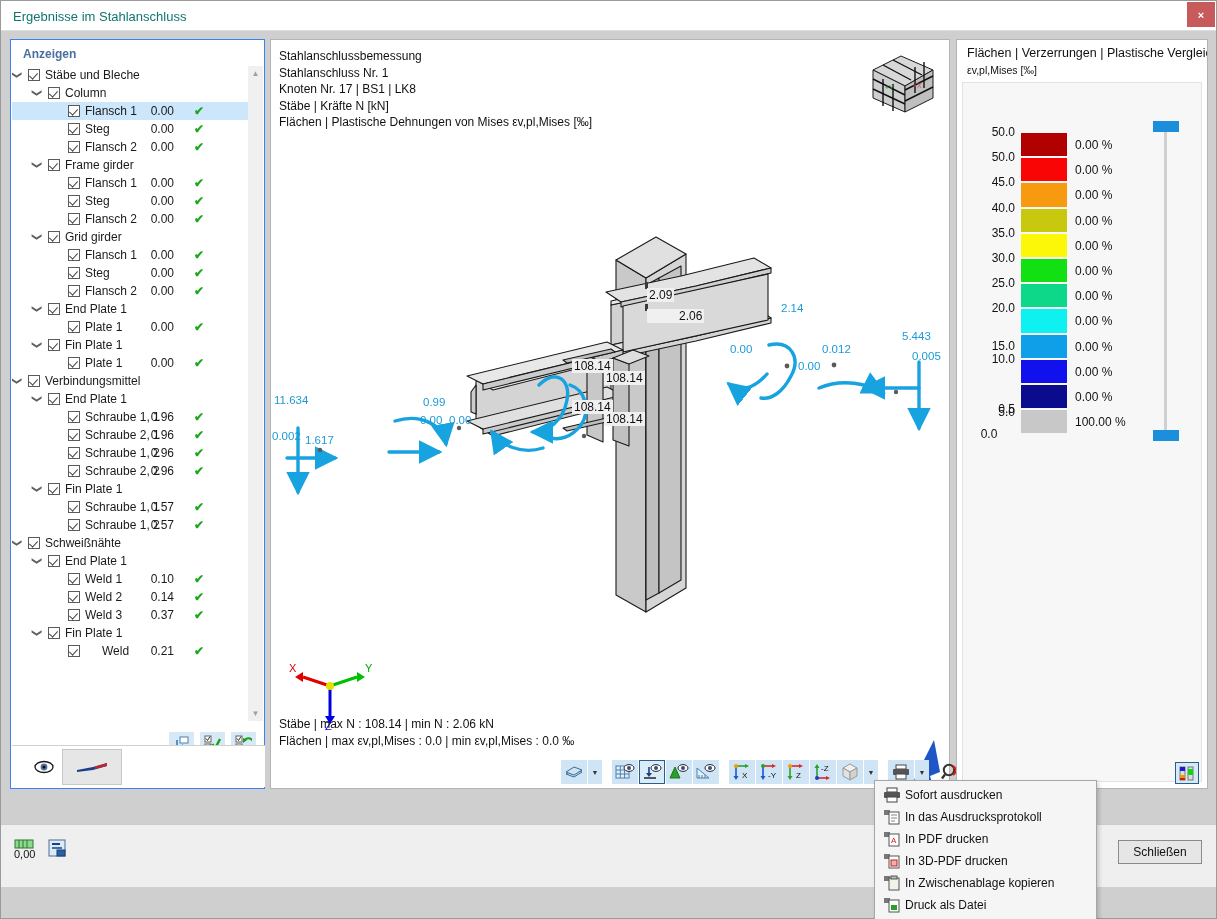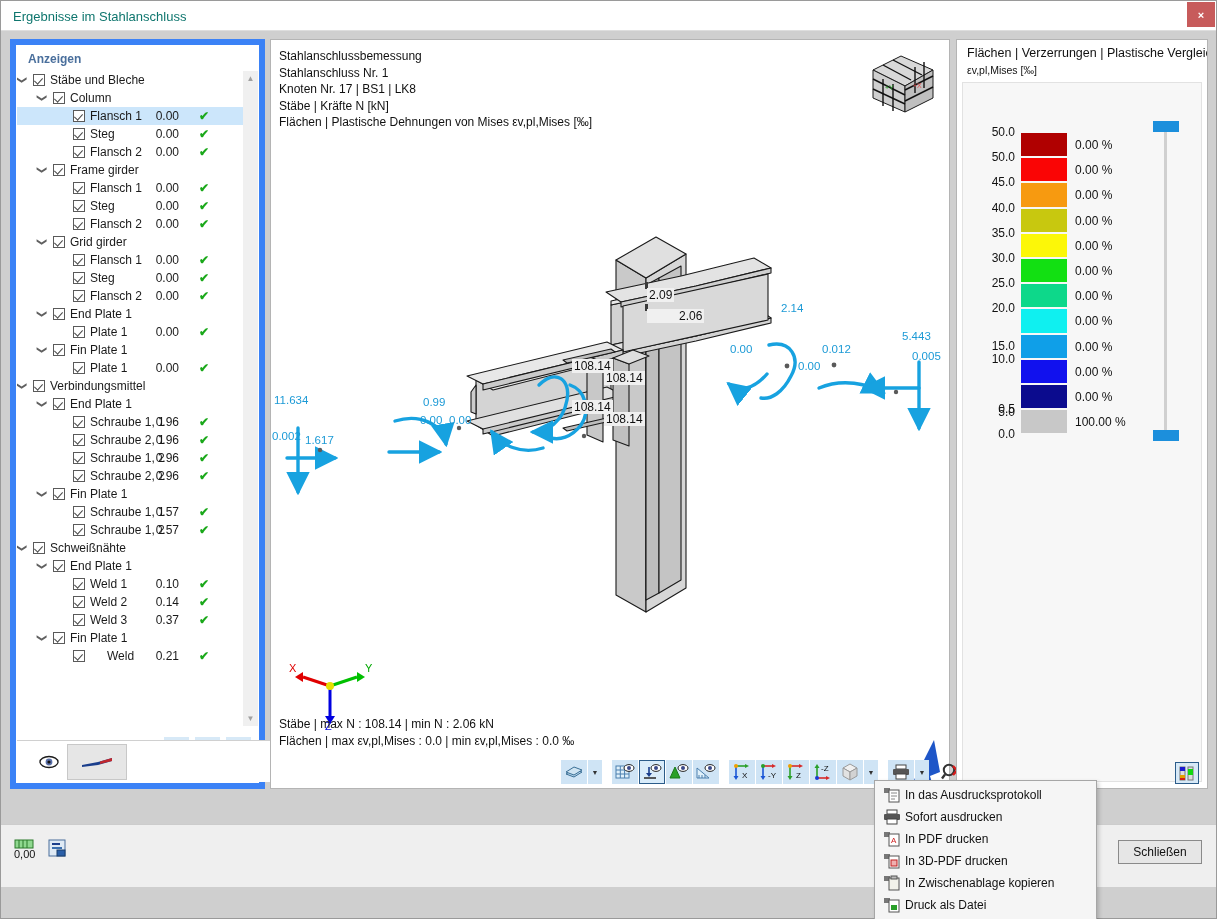--- a/index.html
+++ b/index.html
@@ -40,21 +40,21 @@
   .content {
     position: absolute; left: 0; top: 31px;
     width: 1215px; height: 855px;
     background: #cfcfcf;
   }
   
   .leftpanel {
     position: absolute; left: 9px; top: 7px;
     width: 255px; height: 750px;
     background: #ffffff;
-    border: 6px solid #3b82f6;
+    border: 1px solid #3b82f6;
   }
   .panel-heading {
     position: absolute; left: 12px; top: 7px;
     color: #4a6f9c; font-size: 12px; font-weight: bold;
   }
   .tree {
     position: absolute; left: 1px; top: 26px;
     width: 236px; height: 655px;
     overflow: hidden;
     background: #fff;
@@ -836,21 +836,21 @@
             <div class="lgd-label" style="left: 0px; width: 52px; top: 50.4px;">45.0</div>
             <div class="lgd-label" style="left: 0px; width: 52px; top: 75.6px;">40.0</div>
             <div class="lgd-label" style="left: 0px; width: 52px; top: 100.8px;">35.0</div>
             <div class="lgd-label" style="left: 0px; width: 52px; top: 126px;">30.0</div>
             <div class="lgd-label" style="left: 0px; width: 52px; top: 151.2px;">25.0</div>
             <div class="lgd-label" style="left: 0px; width: 52px; top: 176.4px;">20.0</div>
             <div class="lgd-label" style="left: 0px; width: 52px; top: 201.6px; margin-top: 12px;">15.0</div>
             <div class="lgd-label" style="left: 0px; width: 52px; top: 226.8px;">10.0</div>
             <div class="lgd-label" style="left: 0px; width: 52px; top: 252px; margin-top: 28px;">5.0</div>
             <div class="lgd-label" style="left: 0px; width: 52px; top: 277.2px;">0.5</div>
-            <div class="lgd-label" style="left: 0px; width: 52px; top: 302.4px;">0.0</div>
+            <div class="lgd-label" style="left: 0px; width: 52px; top: 302.4px; text-align: center;">0.0</div>
             <div class="lgd-swatch" style="top: 8px; height: 23.2px; background: rgb(176, 0, 0);"></div>
             <div class="lgd-pct" style="top: 13px;">0.00 %</div>
             <div class="lgd-swatch" style="top: 33.2px; height: 23.2px; background: rgb(250, 5, 5);"></div>
             <div class="lgd-pct" style="top: 38.2px;">0.00 %</div>
             <div class="lgd-swatch" style="top: 58.4px; height: 23.2px; background: rgb(247, 154, 16);"></div>
             <div class="lgd-pct" style="top: 63.4px;">0.00 %</div>
             <div class="lgd-swatch" style="top: 83.6px; height: 23.2px; background: rgb(200, 200, 15);"></div>
             <div class="lgd-pct" style="top: 88.6px;">0.00 %</div>
             <div class="lgd-swatch" style="top: 108.8px; height: 23.2px; background: rgb(252, 247, 8);"></div>
             <div class="lgd-pct" style="top: 113.8px;">0.00 %</div>
@@ -909,44 +909,44 @@
       </div>
       <div class="close-dlg">Schließen</div>
     </div>
 
   </div>
 
   <div class="ctxmenu" id="ctx-root">
       <div class="ctxitem">
         <span class="ctxicon">
           <svg width="18" height="16" viewBox="0 0 18 16">
+            <rect x="4" y="1" width="10" height="4" fill="#fff" stroke="#444"></rect>
+            <rect x="1" y="5" width="16" height="6" rx="1" fill="#555"></rect>
+            <rect x="4" y="10" width="10" height="5" fill="#fff" stroke="#444"></rect>
+          </svg>
+        </span>
+        <span>Sofort ausdrucken</span>
+      </div>
+      <div class="ctxitem">
+        <span class="ctxicon">
+          <svg width="18" height="16" viewBox="0 0 18 16">
             <rect x="1" y="1" width="6" height="5" fill="#777"></rect>
             <rect x="6" y="3" width="10" height="12" fill="#fff" stroke="#555"></rect>
             <g stroke="#888">
               <line x1="8" y1="6" x2="14" y2="6"></line>
               <line x1="8" y1="9" x2="14" y2="9"></line>
               <line x1="8" y1="12" x2="12" y2="12"></line>
             </g>
           </svg>
         </span>
         <span>In das Ausdrucksprotokoll</span>
       </div>
       <div class="ctxitem">
         <span class="ctxicon">
           <svg width="18" height="16" viewBox="0 0 18 16">
-            <rect x="4" y="1" width="10" height="4" fill="#fff" stroke="#444"></rect>
-            <rect x="1" y="5" width="16" height="6" rx="1" fill="#555"></rect>
-            <rect x="4" y="10" width="10" height="5" fill="#fff" stroke="#444"></rect>
-          </svg>
-        </span>
-        <span>Sofort ausdrucken</span>
-      </div>
-      <div class="ctxitem">
-        <span class="ctxicon">
-          <svg width="18" height="16" viewBox="0 0 18 16">
             <rect x="1" y="1" width="6" height="5" fill="#777"></rect>
             <rect x="6" y="3" width="10" height="12" fill="#fff" stroke="#555"></rect>
             <text x="8" y="12" font-size="8" fill="#d02020" font-family="Liberation Sans">A</text>
           </svg>
         </span>
         <span>In PDF drucken</span>
       </div>
       <div class="ctxitem">
         <span class="ctxicon">
           <svg width="18" height="16" viewBox="0 0 18 16">

